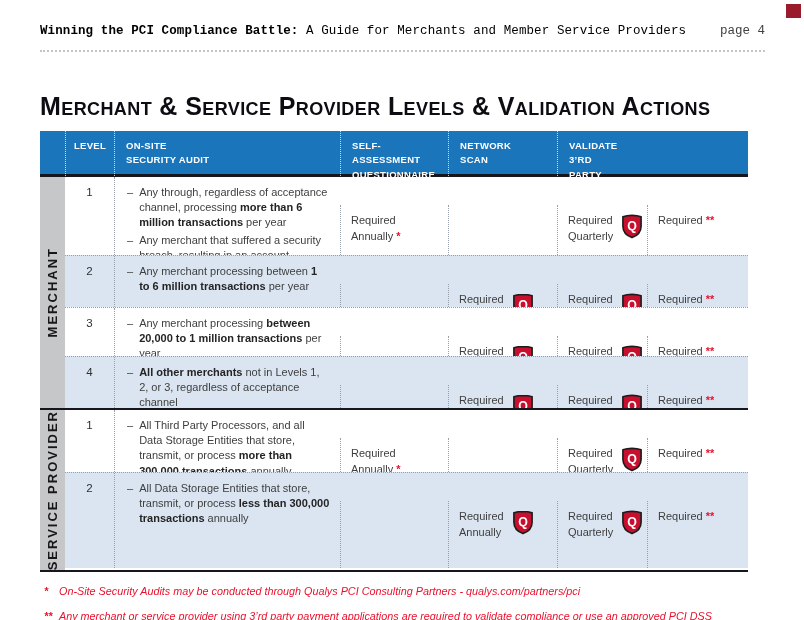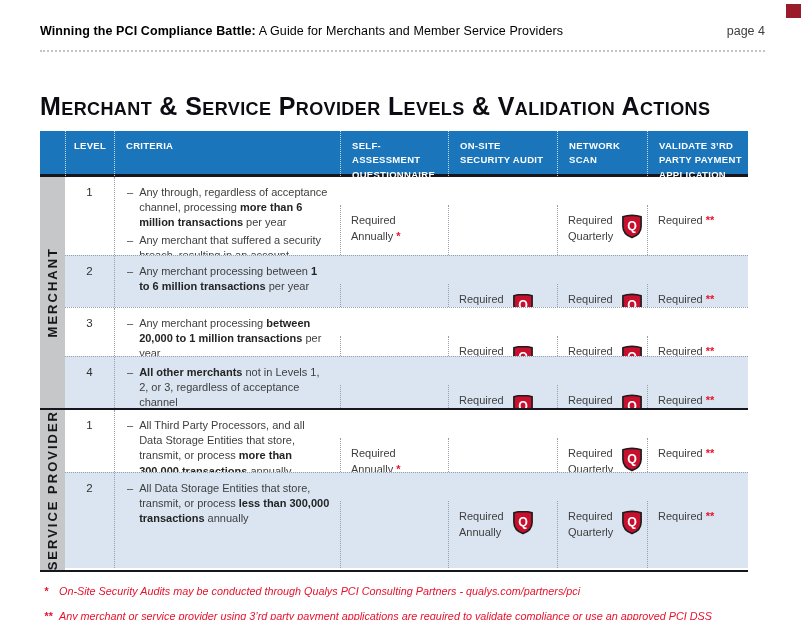--- a/index.html
+++ b/index.html
@@ -2,21 +2,21 @@
 <html><head>
 <meta charset="utf-8">
 <style>
   * { margin:0; padding:0; box-sizing:border-box; }
   html,body { background:#ffffff; }
   body { font-family:"Liberation Sans", sans-serif; }
   .page { position:relative; width:804px; height:620px; background:#fff; overflow:hidden; }
 
   
   .doc-header { display:flex; justify-content:space-between; align-items:baseline;
-                margin:24px 39px 12px 40px; }
+                margin:24px 39px 12px 40px;font-family:Liberation Mono, monospace; }
   .doc-title { font-size:12.5px; color:#000; letter-spacing:.1px; }
   .doc-title b { font-weight:bold; }
   .page-num { font-size:12.5px; color:#404040; }
   .dotted-rule { margin:7px 39px 0 40px; border-top:2px dotted #c4c4c4; height:0; }
 
   .corner-mark { position:absolute; top:4px; right:3px; width:15px; height:14px; background:#9a1c2b; }
 
   .section-title { margin:40px 0 0 40px; font-size:25px; font-weight:bold;
                    font-variant:small-caps; letter-spacing:.4px; color:#0c0c12; }
 
@@ -77,25 +77,24 @@
     <div class="page-num">page 4</div>
   </div>
   <div class="dotted-rule"></div>
 
   <h1 class="section-title">Merchant &amp; Service Provider Levels &amp; Validation Actions</h1>
 
   <div class="pci-table">
     <div class="thead">
       <div class="hcell strip-head"></div>
       <div class="hcell level-head">LEVEL</div>
-      <div class="hcell">CRITERIA</div>
+      <div class="hcell">ON-SITE
+SECURITY AUDIT</div>
       <div class="hcell">SELF-ASSESSMENT
 QUESTIONNAIRE</div>
-      <div class="hcell">ON-SITE
-SECURITY AUDIT</div>
       <div class="hcell">NETWORK
 SCAN</div>
       <div class="hcell">VALIDATE 3’RD
 PARTY PAYMENT
 APPLICATION</div>
     </div>
     <div class="head-rule"></div>
     <div id="tbody">
         <div class="group g0">
           <div class="strip">

